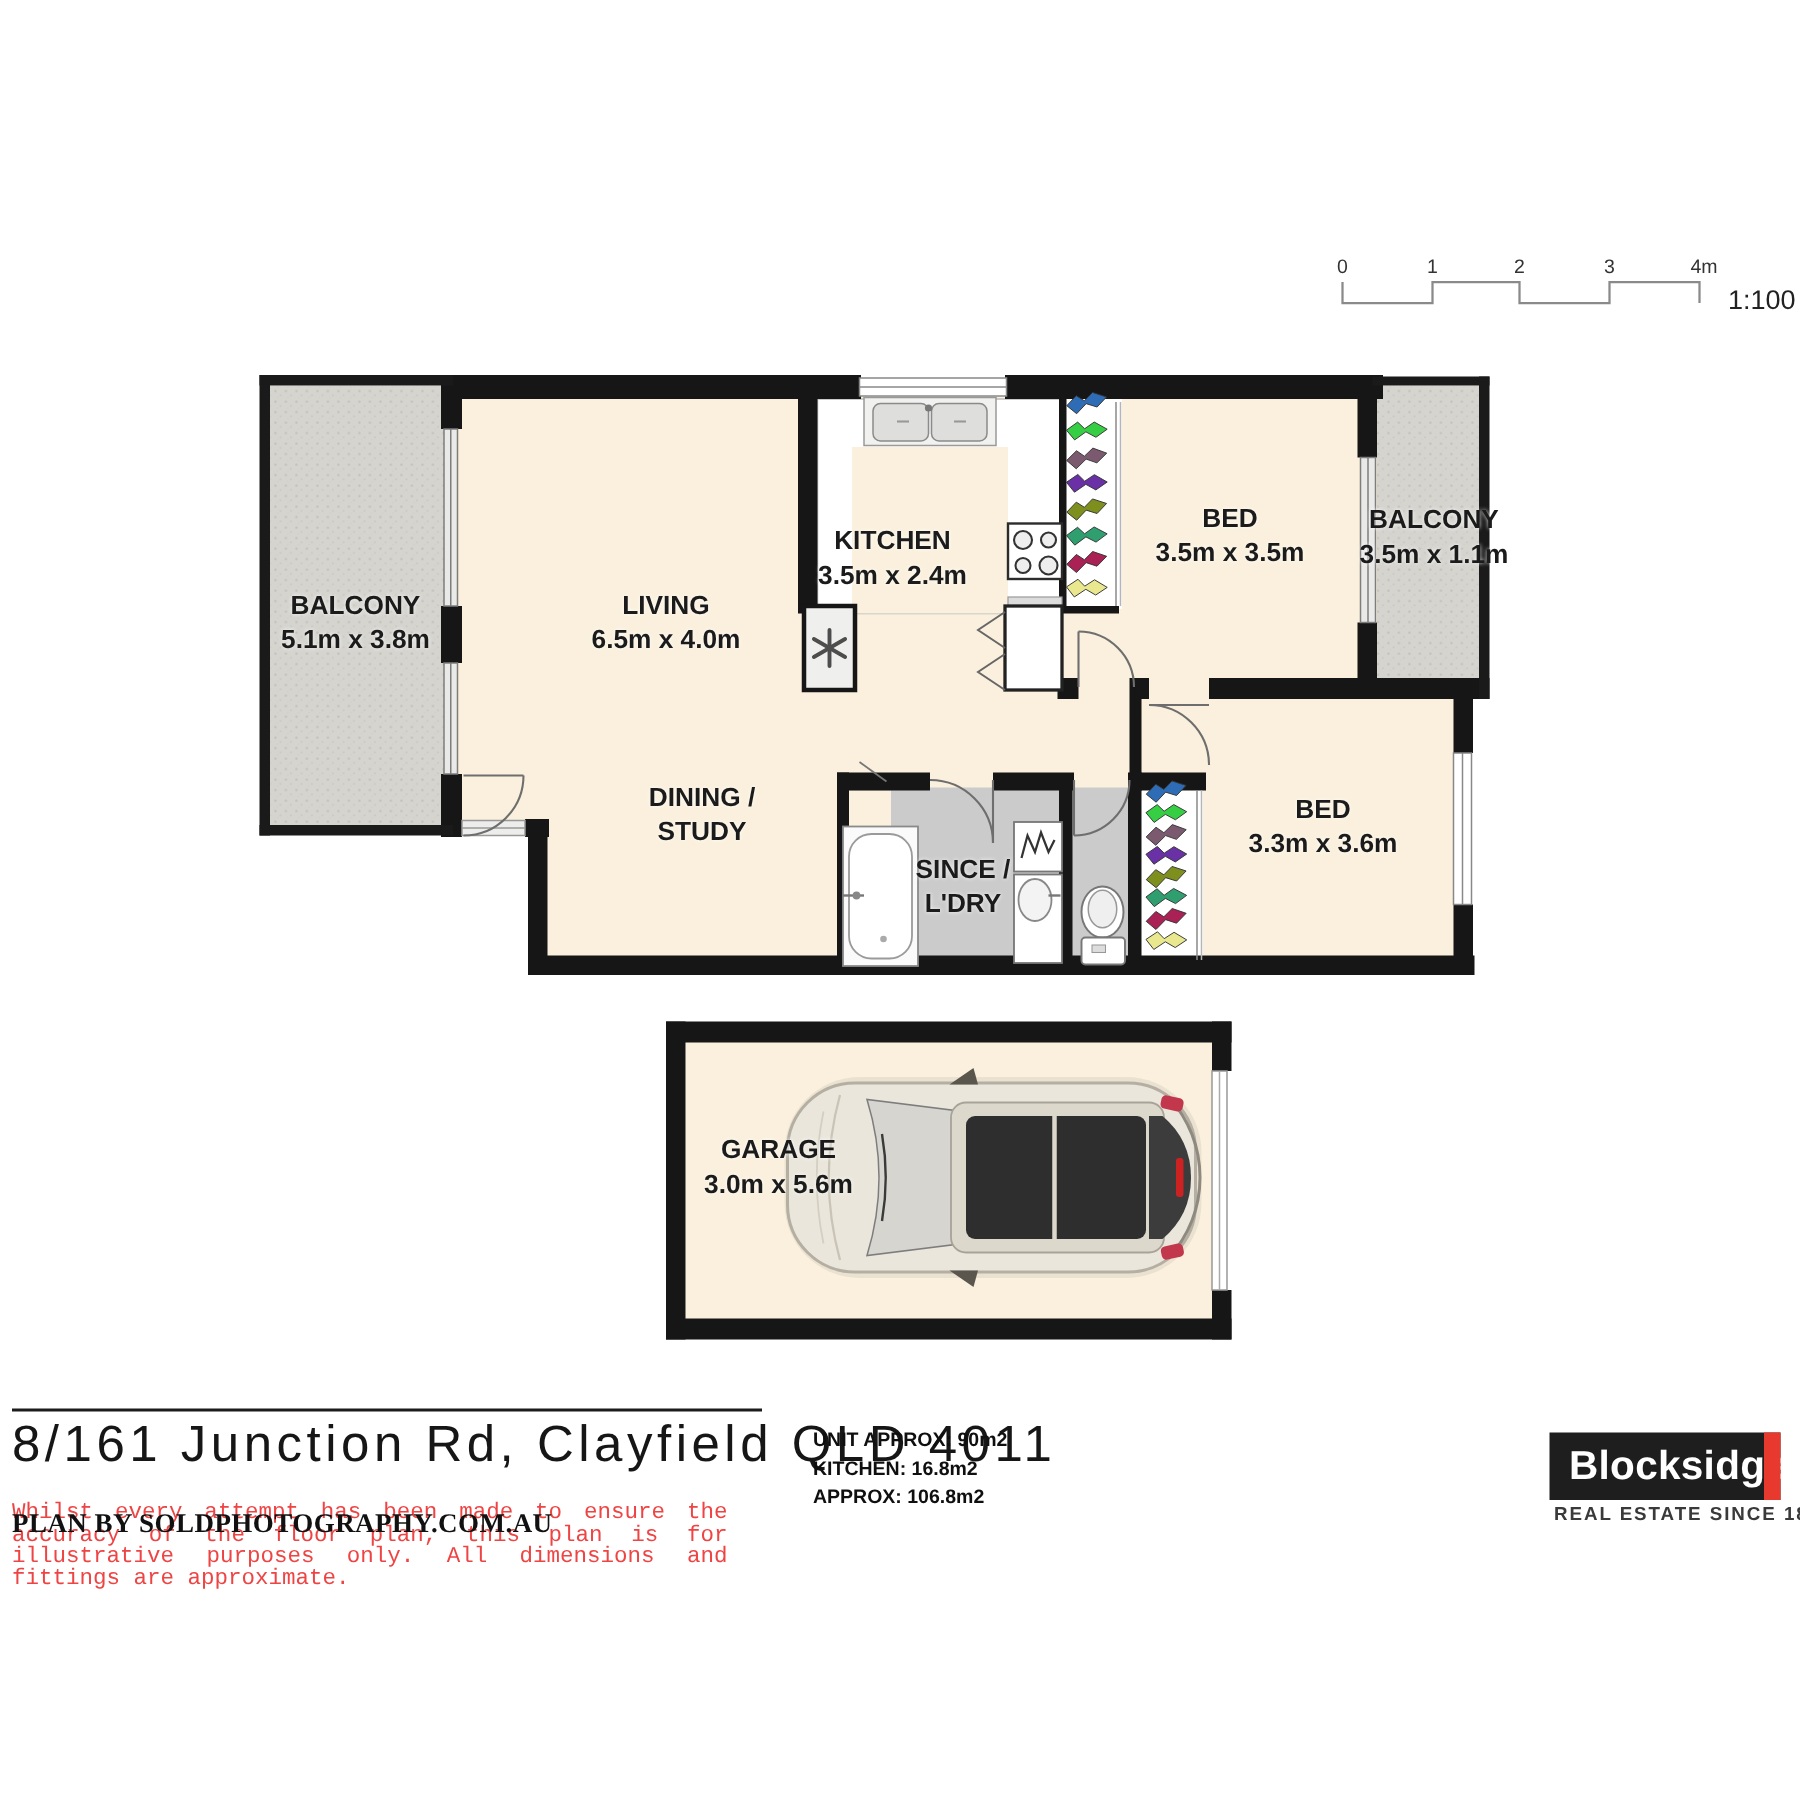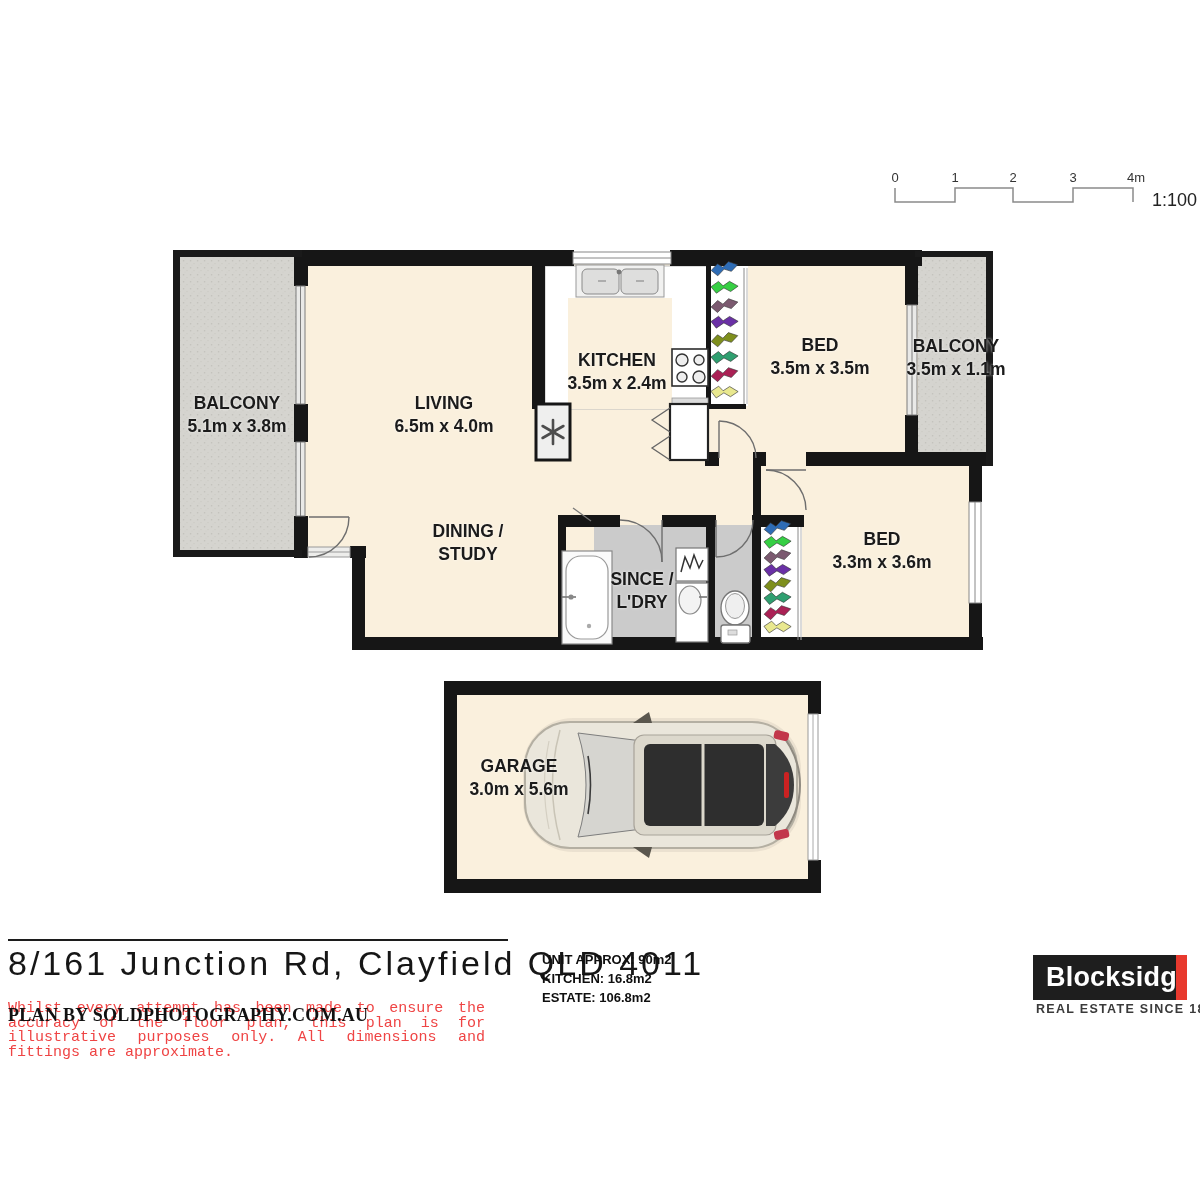--- a/index.html
+++ b/index.html
@@ -274,21 +274,21 @@
 </div>
 
 <div class="rlabel" style="left:237px;top:392px">
   <div>BALCONY</div>
   <div>5.1m x 3.8m</div>
 </div>
 <div class="rlabel" style="left:444px;top:392px">
   <div>LIVING</div>
   <div>6.5m x 4.0m</div>
 </div>
-<div class="rlabel" style="left:617px;top:349px">
+<div class="rlabel" style="left:595px;top:349px">
   <div>KITCHEN</div>
   <div>3.5m x 2.4m</div>
 </div>
 <div class="rlabel" style="left:820px;top:334px">
   <div>BED</div>
   <div>3.5m x 3.5m</div>
 </div>
 <div class="rlabel" style="left:956px;top:335px">
   <div>BALCONY</div>
   <div>3.5m x 1.1m</div>
@@ -312,21 +312,21 @@
 
 <div>
   <div class="rule"></div>
   <div class="address">8/161 Junction Rd, Clayfield QLD 4011</div>
   <div class="disclaimer">Whilst every attempt has been made to ensure the accuracy of the floor plan, this plan is for illustrative purposes only. All dimensions and fittings are approximate.</div>
   <div class="credit">PLAN BY SOLDPHOTOGRAPHY.COM.AU</div>
 
   <div class="areas">
     <div>UNIT APPROX: 90m2</div>
     <div>KITCHEN: 16.8m2</div>
-    <div>ESTATE: 106.8m2</div>
+    <div>APPROX: 106.8m2</div>
   </div>
 
   <div class="logo-box">
     <span class="logo-text">Blocksidge</span>
     <span class="logo-red" style="background: rgb(232, 57, 46);"></span>
   </div>
   <div class="tagline">REAL ESTATE SINCE 1888</div>
 </div>
 
 </div>

